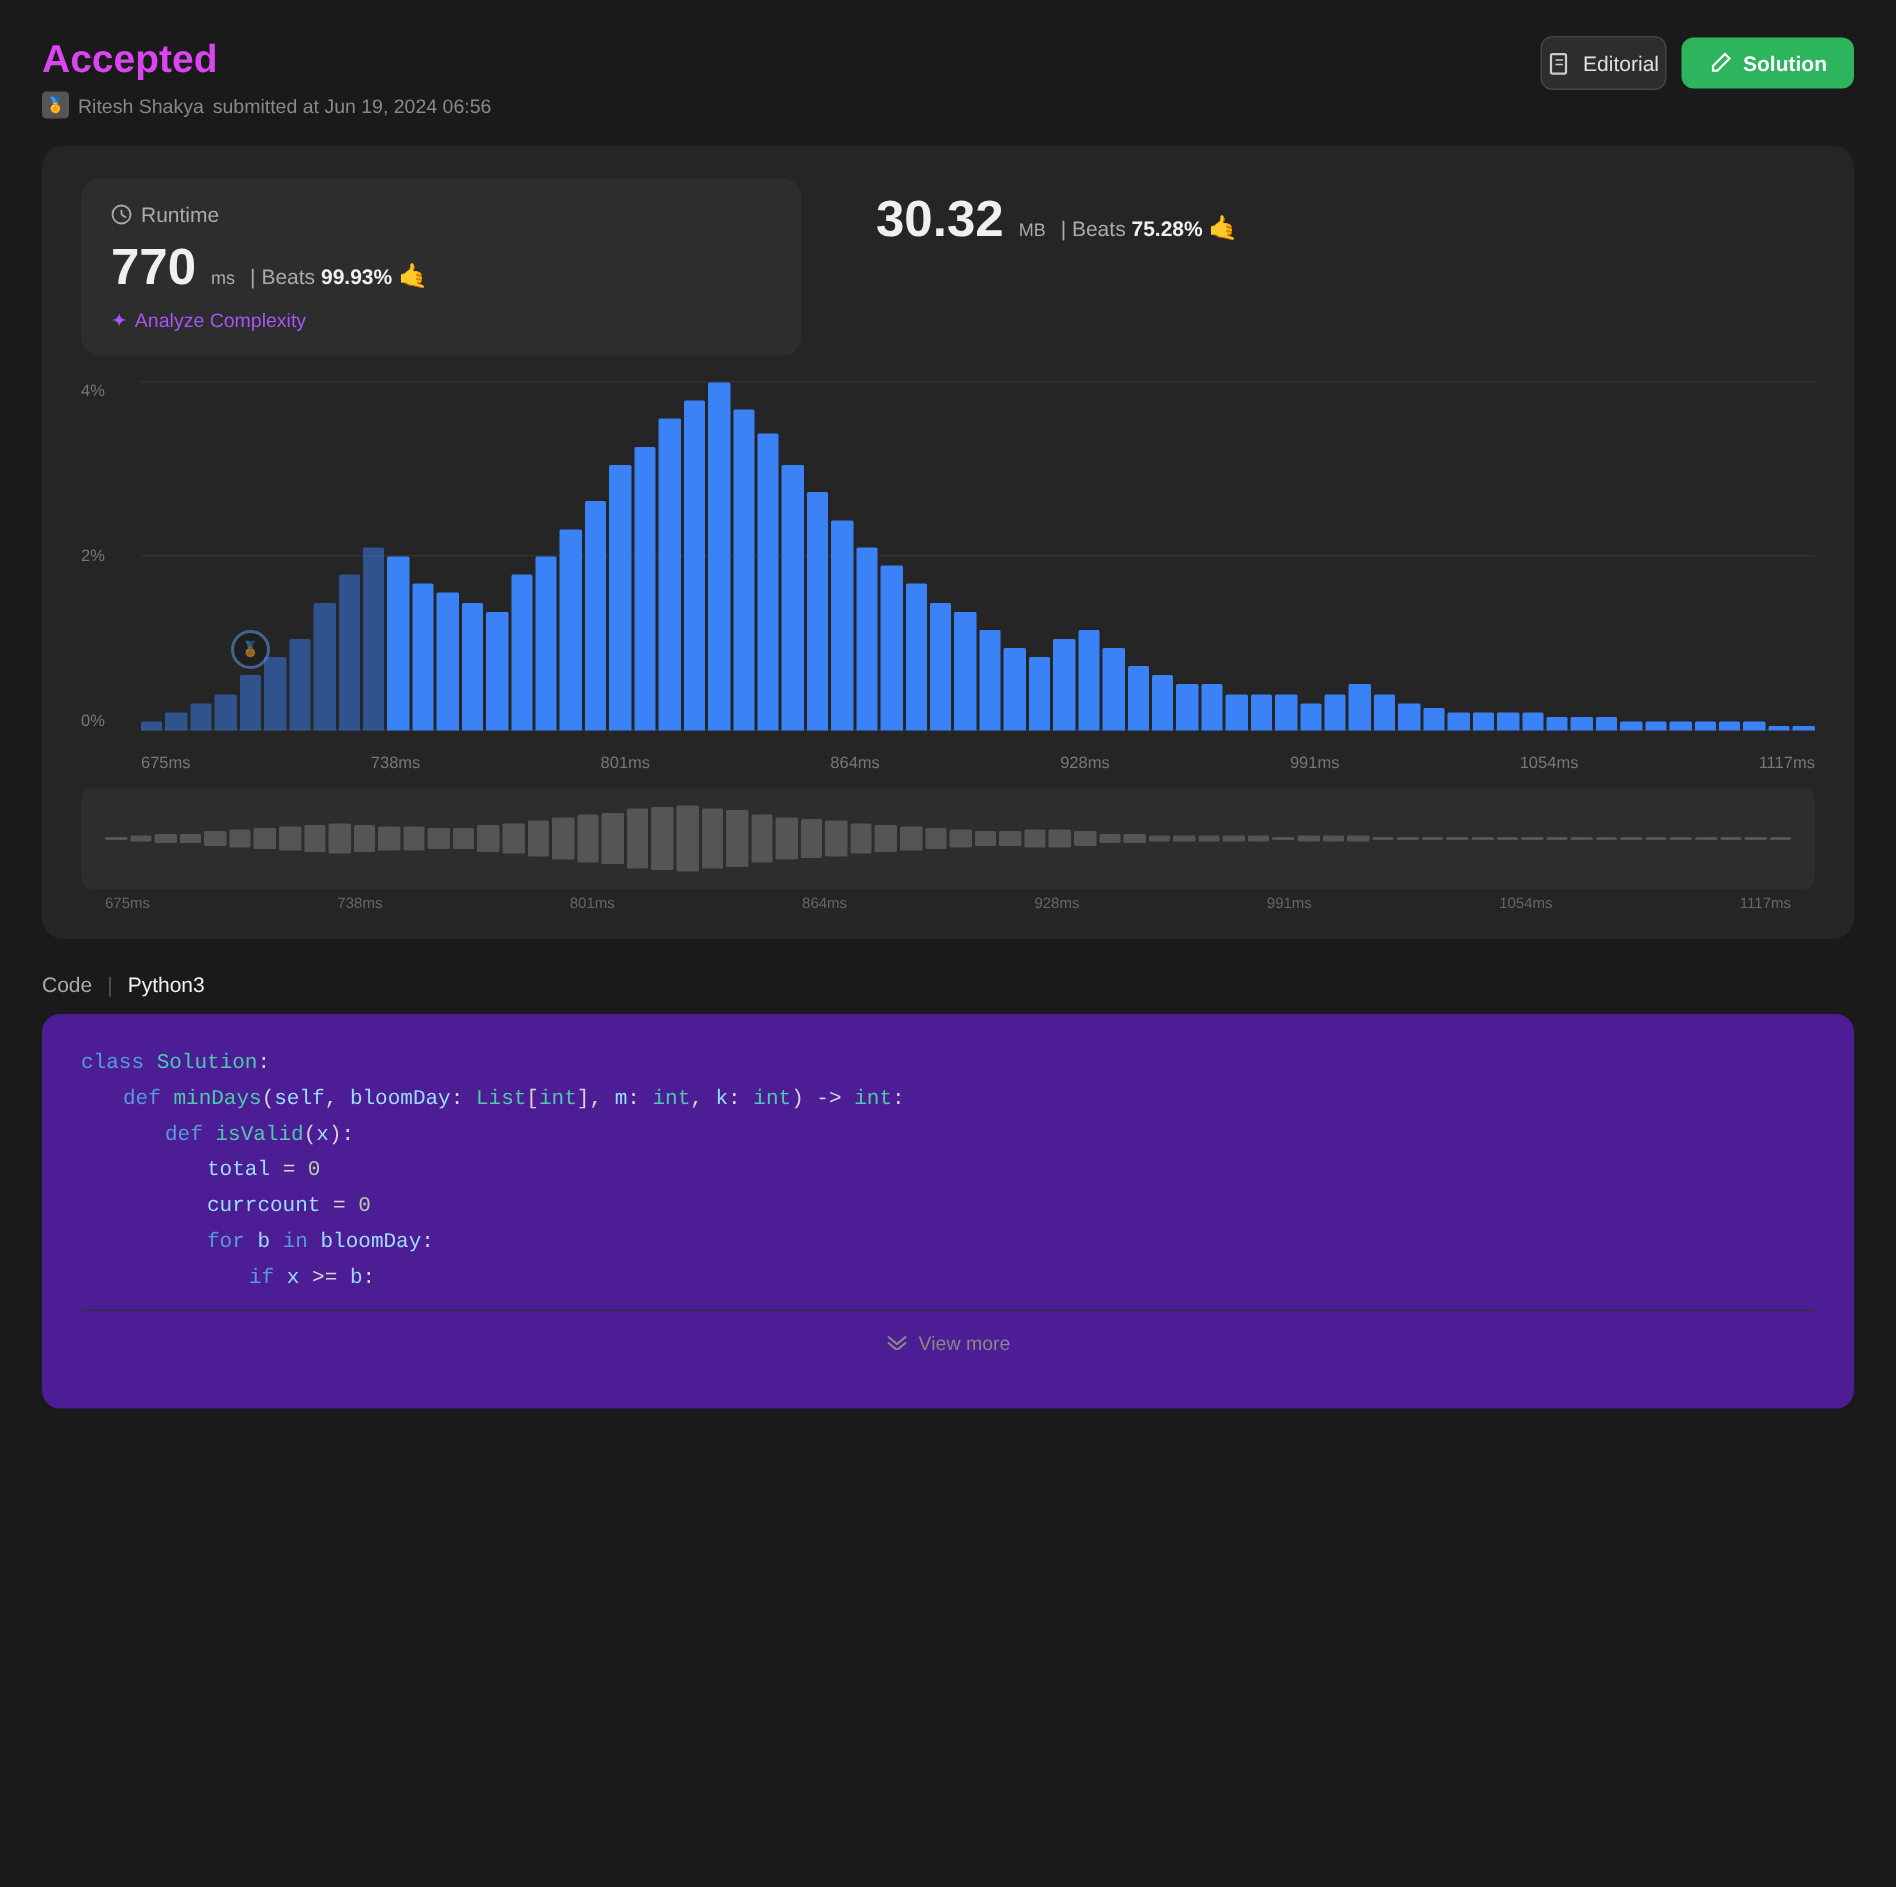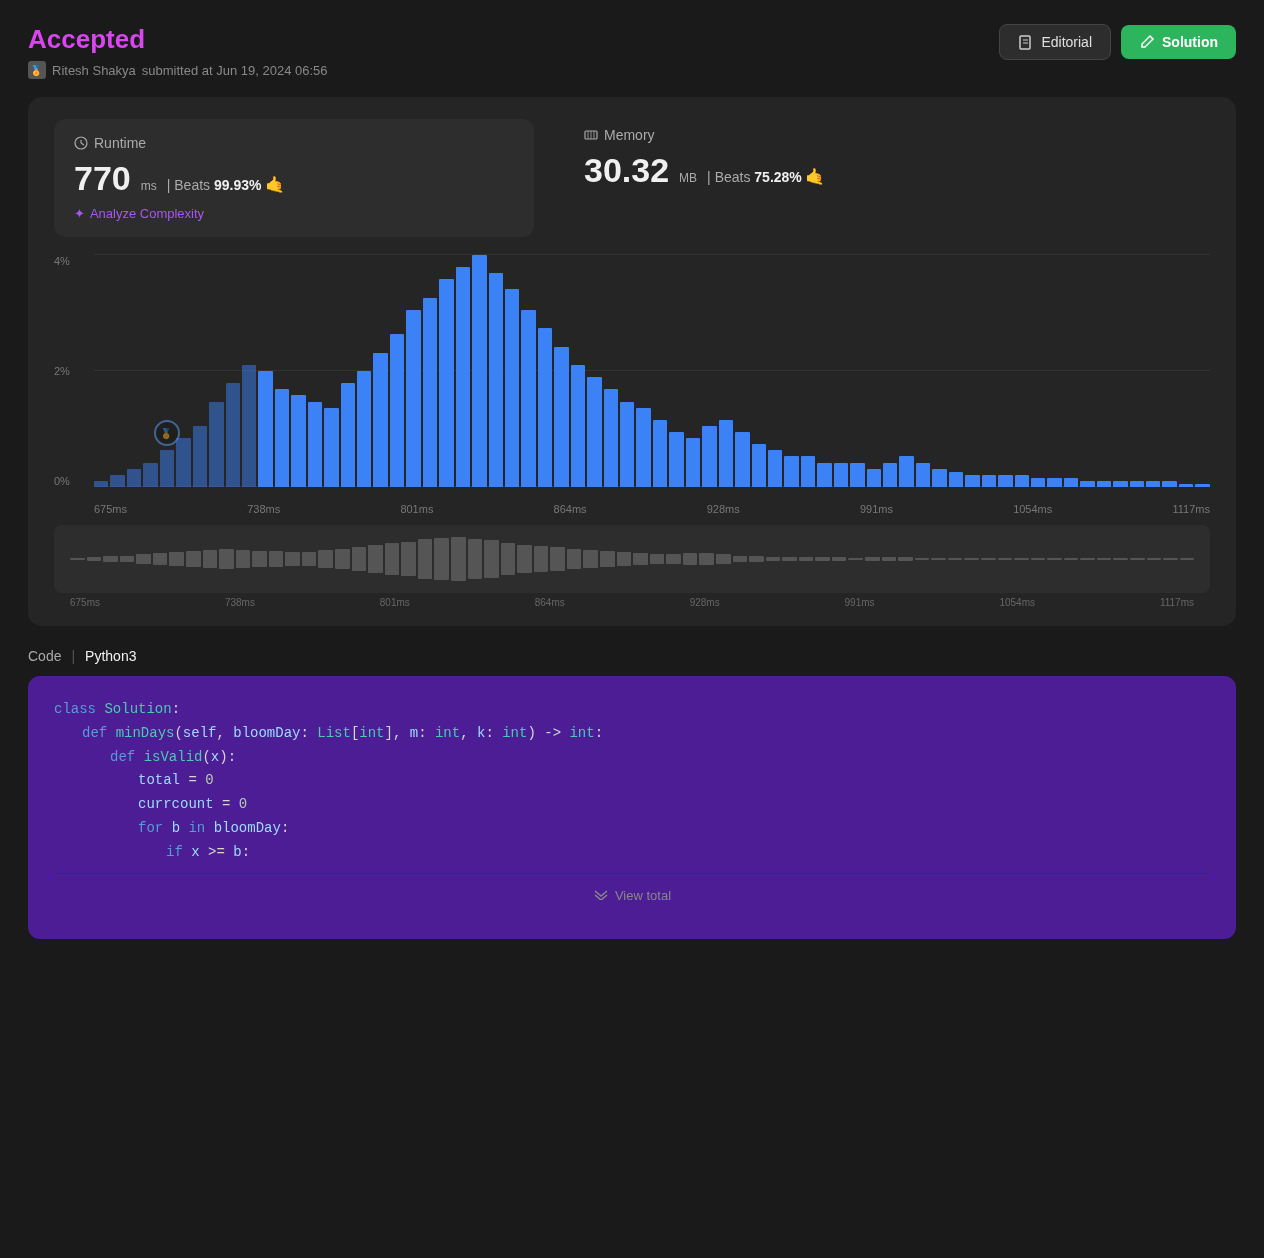--- a/index.html
+++ b/index.html
@@ -44,21 +44,21 @@
     }
     .header-buttons {
       display: flex;
       gap: 10px;
       align-items: center;
     }
     .btn-editorial {
       background: #2d2d2d;
       border: 1px solid #444;
       color: #e0e0e0;
-      padding: 9px 18px;
+      padding: 9px 4px;
       border-radius: 8px;
       font-size: 14px;
       font-weight: 500;
       cursor: pointer;
       display: flex;
       align-items: center;
       gap: 7px;
     }
     .btn-solution {
       background: #2db55d;
@@ -353,29 +353,20 @@
           | <span>Beats</span> <span class="stat-beats-pct">99.93%</span> <span class="wave-emoji">🤙</span>
         </span>
       </div>
       <button class="analyze-btn">
         <span class="sparkle">✦</span>
         <span>Analyze Complexity</span>
       </button>
     </div>
 
     <div class="stat-block" style="padding-top:8px; padding-left:30px;">
-      <div class="stat-label">
-        <svg width="14" height="14" viewBox="0 0 14 14" fill="none">
-          <rect x="1" y="3" width="12" height="8" rx="1" stroke="#aaa" stroke-width="1.2" fill="none"></rect>
-          <line x1="4" y1="3" x2="4" y2="11" stroke="#aaa" stroke-width="0.8"></line>
-          <line x1="7" y1="3" x2="7" y2="11" stroke="#aaa" stroke-width="0.8"></line>
-          <line x1="10" y1="3" x2="10" y2="11" stroke="#aaa" stroke-width="0.8"></line>
-        </svg>
-        <span>Memory</span>
-      </div>
       <div class="stat-value-row">
         <span class="stat-big">30.32</span>
         <span class="stat-unit">MB</span>
         <span class="stat-beats">
           | <span>Beats</span> <span class="stat-beats-pct">75.28%</span> <span class="wave-emoji">🤙</span>
         </span>
       </div>
     </div>
   </div>
 
@@ -577,17 +568,17 @@
     <span class="code-line indent3"><span class="param">total</span> <span class="plain">= </span><span class="num">0</span></span>
     <span class="code-line indent3"><span class="param">currcount</span> <span class="plain">= </span><span class="num">0</span></span>
     <span class="code-line indent3"><span class="kw">for</span> <span class="param">b</span> <span class="kw">in</span> <span class="param">bloomDay</span><span class="plain">:</span></span>
     <span class="code-line indent4"><span class="kw">if</span> <span class="param">x</span> <span class="plain">&gt;= </span><span class="param">b</span><span class="plain">:</span></span>
     <div class="view-more">
       <button class="view-more-btn">
         <svg width="16" height="10" viewBox="0 0 16 10">
           <polyline points="2,1 8,6 14,1" stroke="#888" stroke-width="1.5" fill="none"></polyline>
           <polyline points="2,5 8,10 14,5" stroke="#888" stroke-width="1.5" fill="none"></polyline>
         </svg>
-        <span>View total</span>
+        <span>View more</span>
       </button>
     </div>
   </div>
 </div>
 
 </body></html>

